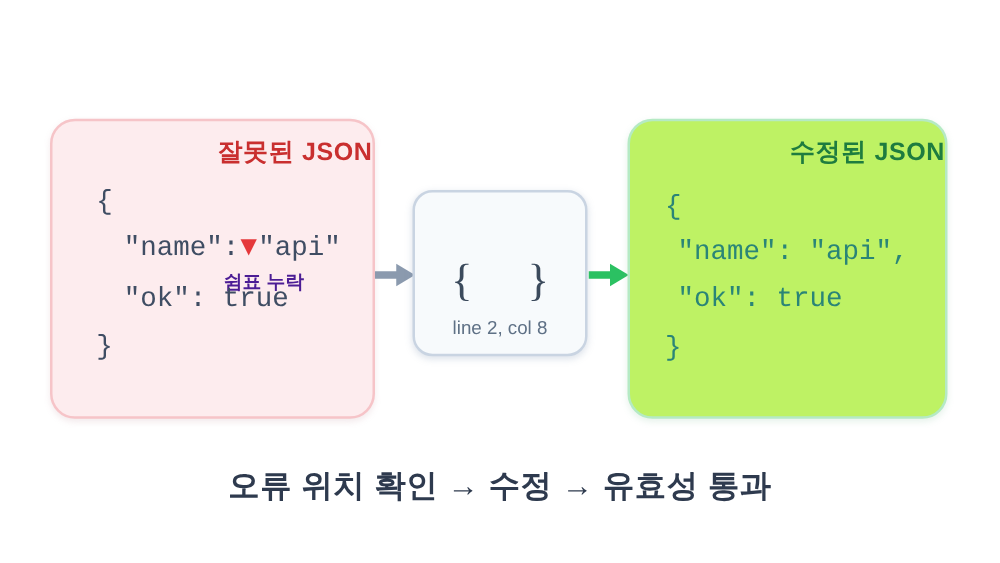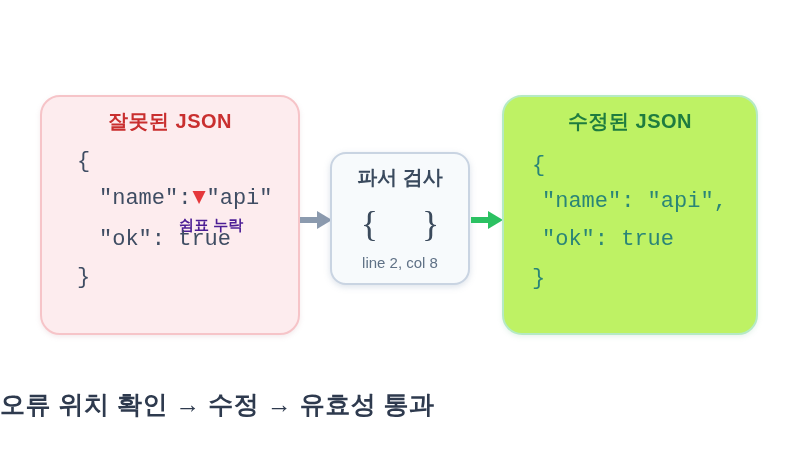--- a/index.html
+++ b/index.html
@@ -32,21 +32,21 @@
   }
   .box-fixed {
     left: 502px; top: 95px; width: 256px; height: 240px;
     background: #bef264;
     border-color: #b5eac4;
     box-shadow: 0 2px 5px rgba(130,190,150,0.18);
   }
   .box-title {
     position: absolute;
     top: 11px; left: 0; width: 100%;
-    text-align: center;
+    text-align: right;
     font-size: 20px;
     font-weight: 600;
     letter-spacing: 0.5px;
   }
   .box-invalid .box-title { color: #c92f2f; }
   .box-fixed .box-title { color: #1e7c3f; }
   .code-line {
     position: absolute;
     font-family: "Liberation Mono", monospace;
     font-size: 22px;
@@ -96,21 +96,22 @@
     text-align: center;
     font-size: 15px;
     color: #5f7186;
   }
   .arrow {
     position: absolute;
     overflow: visible;
   }
   .caption {
     position: absolute;
-    left: 0; top: 388px; width: 100%;
+    left: 0; top: 372px; width: 100%;
+    text-align: center;
     font-size: 25px;
     font-weight: 600;
     color: #2e3a4e;
     letter-spacing: 0.5px;
   }
 </style>
 </head>
 <body>
 
 <div class="canvas">
@@ -123,21 +124,20 @@
     <div class="code-line" style="left:57px; top:132px;">"ok": true</div>
     <div class="code-line" style="left:35px; top:170px;">}</div>
   </div>
 
   <svg class="arrow" style="left:299px; top:207px;" width="34" height="26">
     <line x1="1" y1="13" x2="20" y2="13" stroke-width="6" stroke="#8b9aae"></line>
     <polygon points="18,4 18,22 33,13" fill="#8b9aae"></polygon>
   </svg>
 
   <div class="box box-parser">
-    <div class="parser-title">파서 검사</div>
     <div class="parser-braces">
       <span>{</span>
       <span>}</span>
     </div>
     <div class="parser-location">line 2, col 8</div>
   </div>
 
   <svg class="arrow" style="left:470px; top:207px;" width="34" height="26">
     <line x1="1" y1="13" x2="20" y2="13" stroke-width="6" stroke="#2bc162"></line>
     <polygon points="18,4 18,22 33,13" fill="#2bc162"></polygon>

